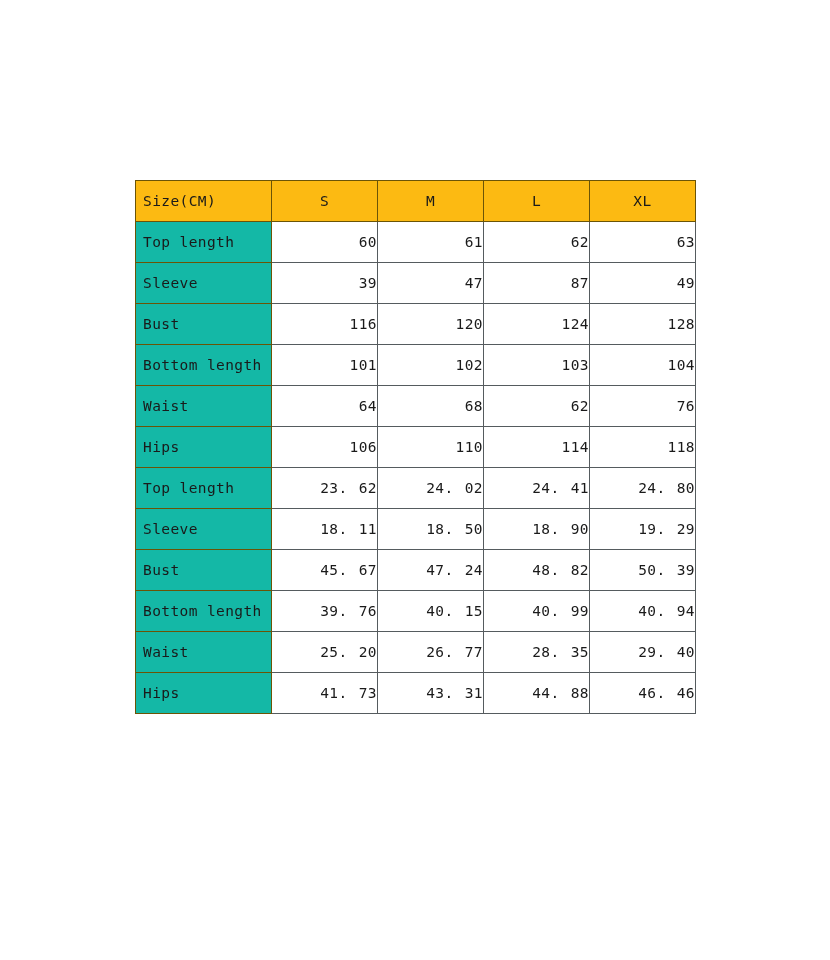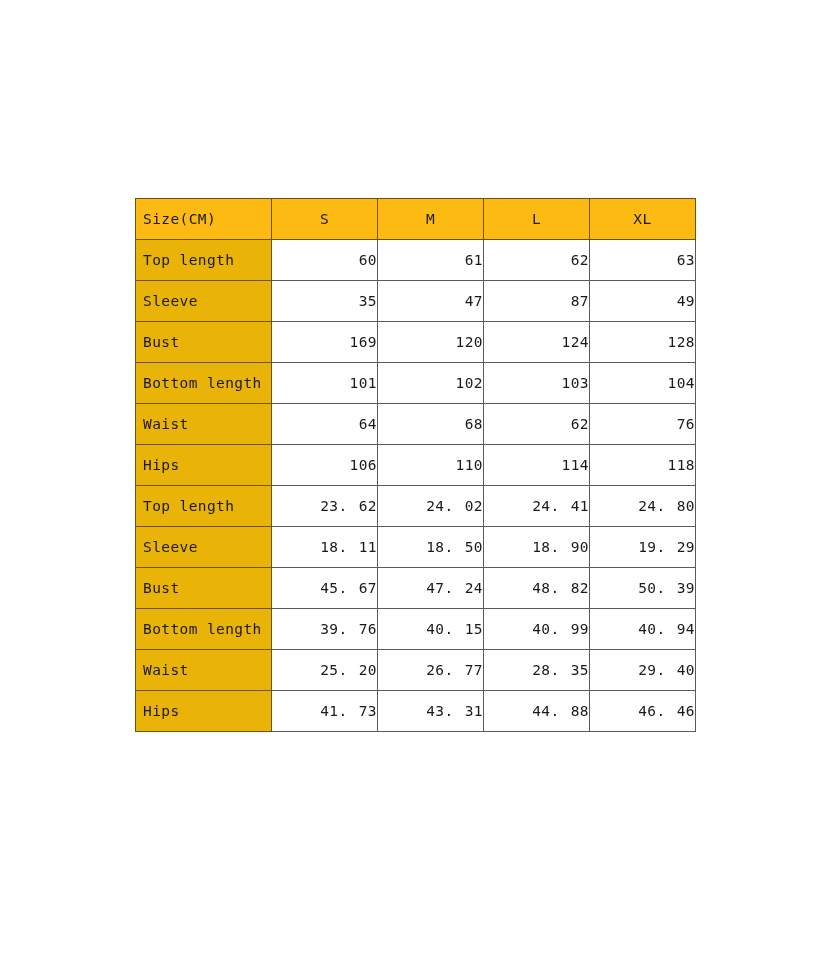--- a/index.html
+++ b/index.html
@@ -11,21 +11,21 @@
     width: 830px;
     height: 960px;
     position: relative;
     font-family: "DejaVu Sans Mono", "Liberation Mono", monospace;
     overflow: hidden;
   }
 
   #size-chart {
     position: absolute;
     left: 135px;
-    top: 198px;
+    top: 180px;
     width: 460px;
     border-collapse: collapse;
     table-layout: fixed;
     background: #ffffff;
   }
 
   #size-chart col.label-col { width: 136px; }
   #size-chart col.size-col  { width: 106px; }
 
   #size-chart td {
@@ -38,21 +38,21 @@
     text-align: center;
     vertical-align: middle;
     border: 1px solid #555b5e;
     background: #ffffff;
     white-space: nowrap;
     overflow: hidden;
   }
 
   
   #size-chart td.label {
-    background: #eab308;
+    background: #14b8a6;
     text-align: left;
     padding-left: 7px;
     border-color: #6b5406;
   }
 
   
   #size-chart tr.header-row td {
     background: #fcba12;
     border-color: #6b5406;
   }
@@ -95,29 +95,29 @@
     <tr>
       <td class="label">Top length</td>
       <td class="value">60</td>
       <td class="value">61</td>
       <td class="value">62</td>
       <td class="value">63</td>
     </tr>
 
     <tr>
       <td class="label">Sleeve</td>
-      <td class="value">35</td>
+      <td class="value">39</td>
       <td class="value">47</td>
       <td class="value">87</td>
       <td class="value">49</td>
     </tr>
 
     <tr>
       <td class="label">Bust</td>
-      <td class="value">169</td>
+      <td class="value">116</td>
       <td class="value">120</td>
       <td class="value">124</td>
       <td class="value">128</td>
     </tr>
 
     <tr>
       <td class="label">Bottom length</td>
       <td class="value">101</td>
       <td class="value">102</td>
       <td class="value">103</td>

